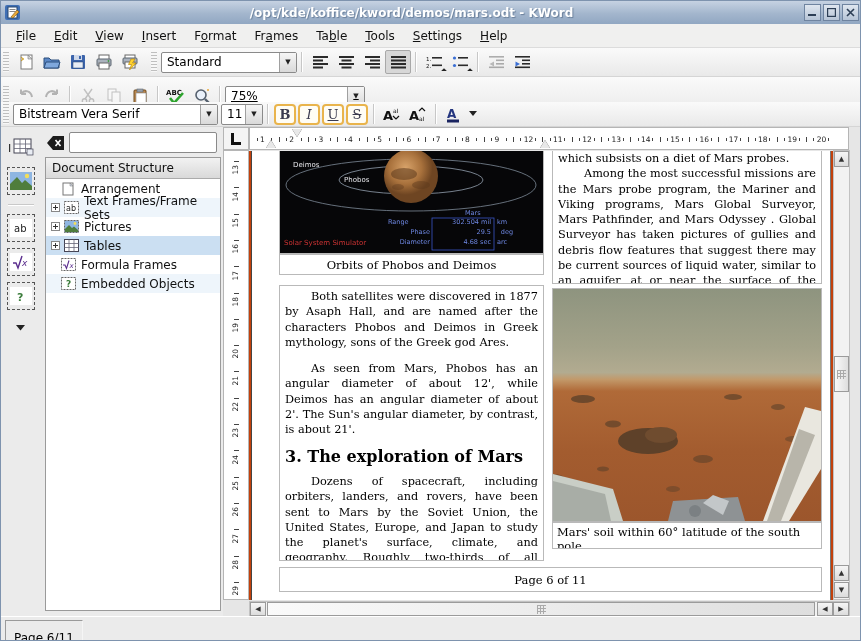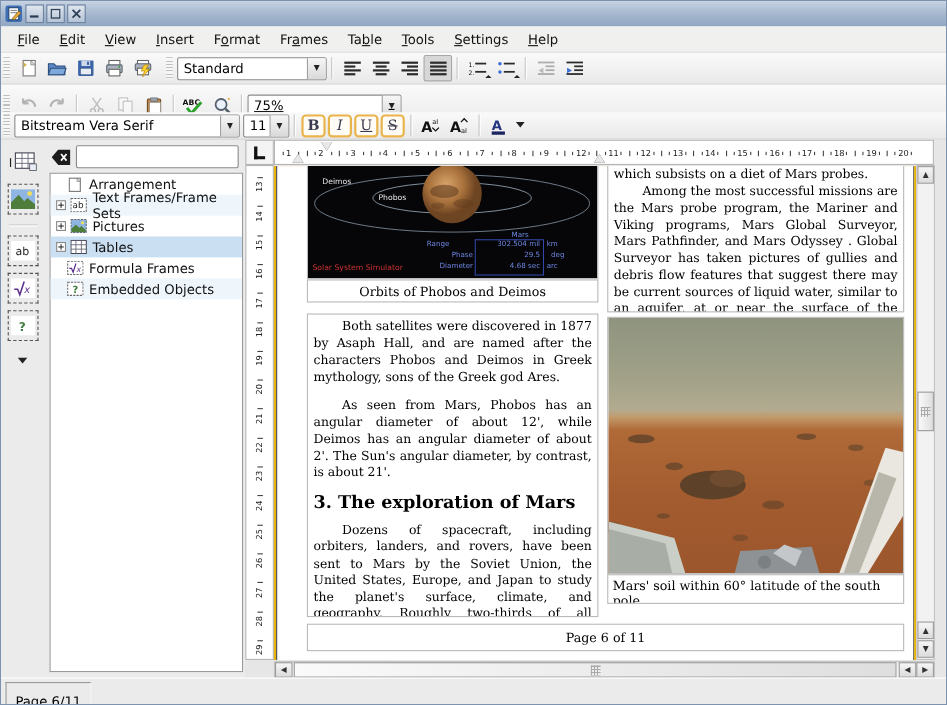--- a/index.html
+++ b/index.html
@@ -83,21 +83,21 @@
     border:1px solid #b5b5b5; overflow:hidden; }
   #vruler { position:absolute; left:0; top:23px; width:26px; height:450px; background:#fff;
     border:1px solid #b5b5b5; overflow:hidden; }
   .rnum { position:absolute; font-size:7.5px; color:#222; }
   .rtick { position:absolute; background:#444; }
   .vnum { writing-mode:vertical-rl; transform:rotate(180deg); }
   .marker { position:absolute; width:0; height:0; }
   .marker.up { border-left:5px solid transparent; border-right:5px solid transparent; border-bottom:8px solid #e8e8e8; filter:drop-shadow(0 0 0.5px #333); bottom:1px; }
   .marker.down { border-left:5px solid transparent; border-right:5px solid transparent; border-top:8px solid #e8e8e8; filter:drop-shadow(0 0 0.5px #333); top:1px; }
 
-  #canvas { position:absolute; left:26px; top:24px; width:584px; height:449px; overflow:hidden; background:#eab308; }
+  #canvas { position:absolute; left:26px; top:24px; width:584px; height:449px; overflow:hidden; background:#c2410c; }
   #page { position:absolute; left:2px; top:0; width:580px; height:449px; background:#fff;
     border-left:1px solid #444; border-right:1px solid #777; }
   .frame { position:absolute; border:1px solid #b9b9b9; background:#fff; overflow:hidden; }
   .doc-serif { font-family:"DejaVu Serif","Liberation Serif",serif; }
   .body-text { font-size:11.3px; line-height:15.3px; text-align:justify; color:#000; padding:3px 5px; }
   .body-text p { text-indent:26px; margin-bottom:11px; }
   .body-text p.noindent { text-indent:0; margin-bottom:0; }
   .doc-h2 { font-size:16px; font-weight:bold; margin:6px 0 10px; text-indent:0 !important; text-align:left; }
   .caption { font-size:11.5px; display:flex; align-items:center; }
 
@@ -136,20 +136,21 @@
 <div id="titlebar">
   <span class="app-icon">
     <svg width="17" height="17">
         <rect x="1" y="1" width="15" height="15" rx="2" fill="#3f6fb5"></rect>
         <rect x="4" y="3" width="9" height="11" fill="#fff" stroke="#26476f"></rect>
         <rect x="5.5" y="5" width="6" height="1" fill="#888"></rect>
         <rect x="5.5" y="7" width="6" height="1" fill="#888"></rect>
         <path d="M7 13 L13 6 L15 8 L9 14 Z" fill="#e8a93c" stroke="#7a5410" stroke-width="0.6"></path>
       </svg>
   </span>
+  <span class="title-text">/opt/kde/koffice/kword/demos/mars.odt - KWord</span>
   <span class="win-btn">
       <svg width="9" height="9">
         <rect x="0" y="6" width="8" height="2" fill="#2c3e55"></rect>
       </svg>
     </span>
   <span class="win-btn">
       <svg width="9" height="9">
         <rect x="0.5" y="0.5" width="8" height="8" fill="none" stroke="#2c3e55" stroke-width="1.4"></rect>
       </svg>
     </span>
@@ -447,20 +448,21 @@
   <div id="sidebar-filter-row">
     <span id="clear-btn">
         <svg width="17" height="14">
           <path d="M6 0 L17 0 L17 14 L6 14 L0 7 Z" fill="#1c1c1c"></path>
           <path d="M8.5 4 L13.5 10 M13.5 4 L8.5 10" stroke="#fff" stroke-width="1.6"></path>
         </svg>
       </span>
     <input id="filter-input" value="" style="">
   </div>
   <div id="struct-box">
+    <div id="struct-header">Document Structure</div>
     <div id="tree-body">
         <div class="tree-row">
           <span class="tree-spacer"></span>
           <span class="tree-icon">
             <svg width="13" height="14">
               <rect x="1" y="1" width="10" height="12" fill="#fff" stroke="#777"></rect>
               <path d="M8 1 L11 4 L8 4 Z" fill="#cfd8e4" stroke="#777" stroke-width="0.5"></path>
             </svg>
           </span>
           <span>Arrangement</span>

